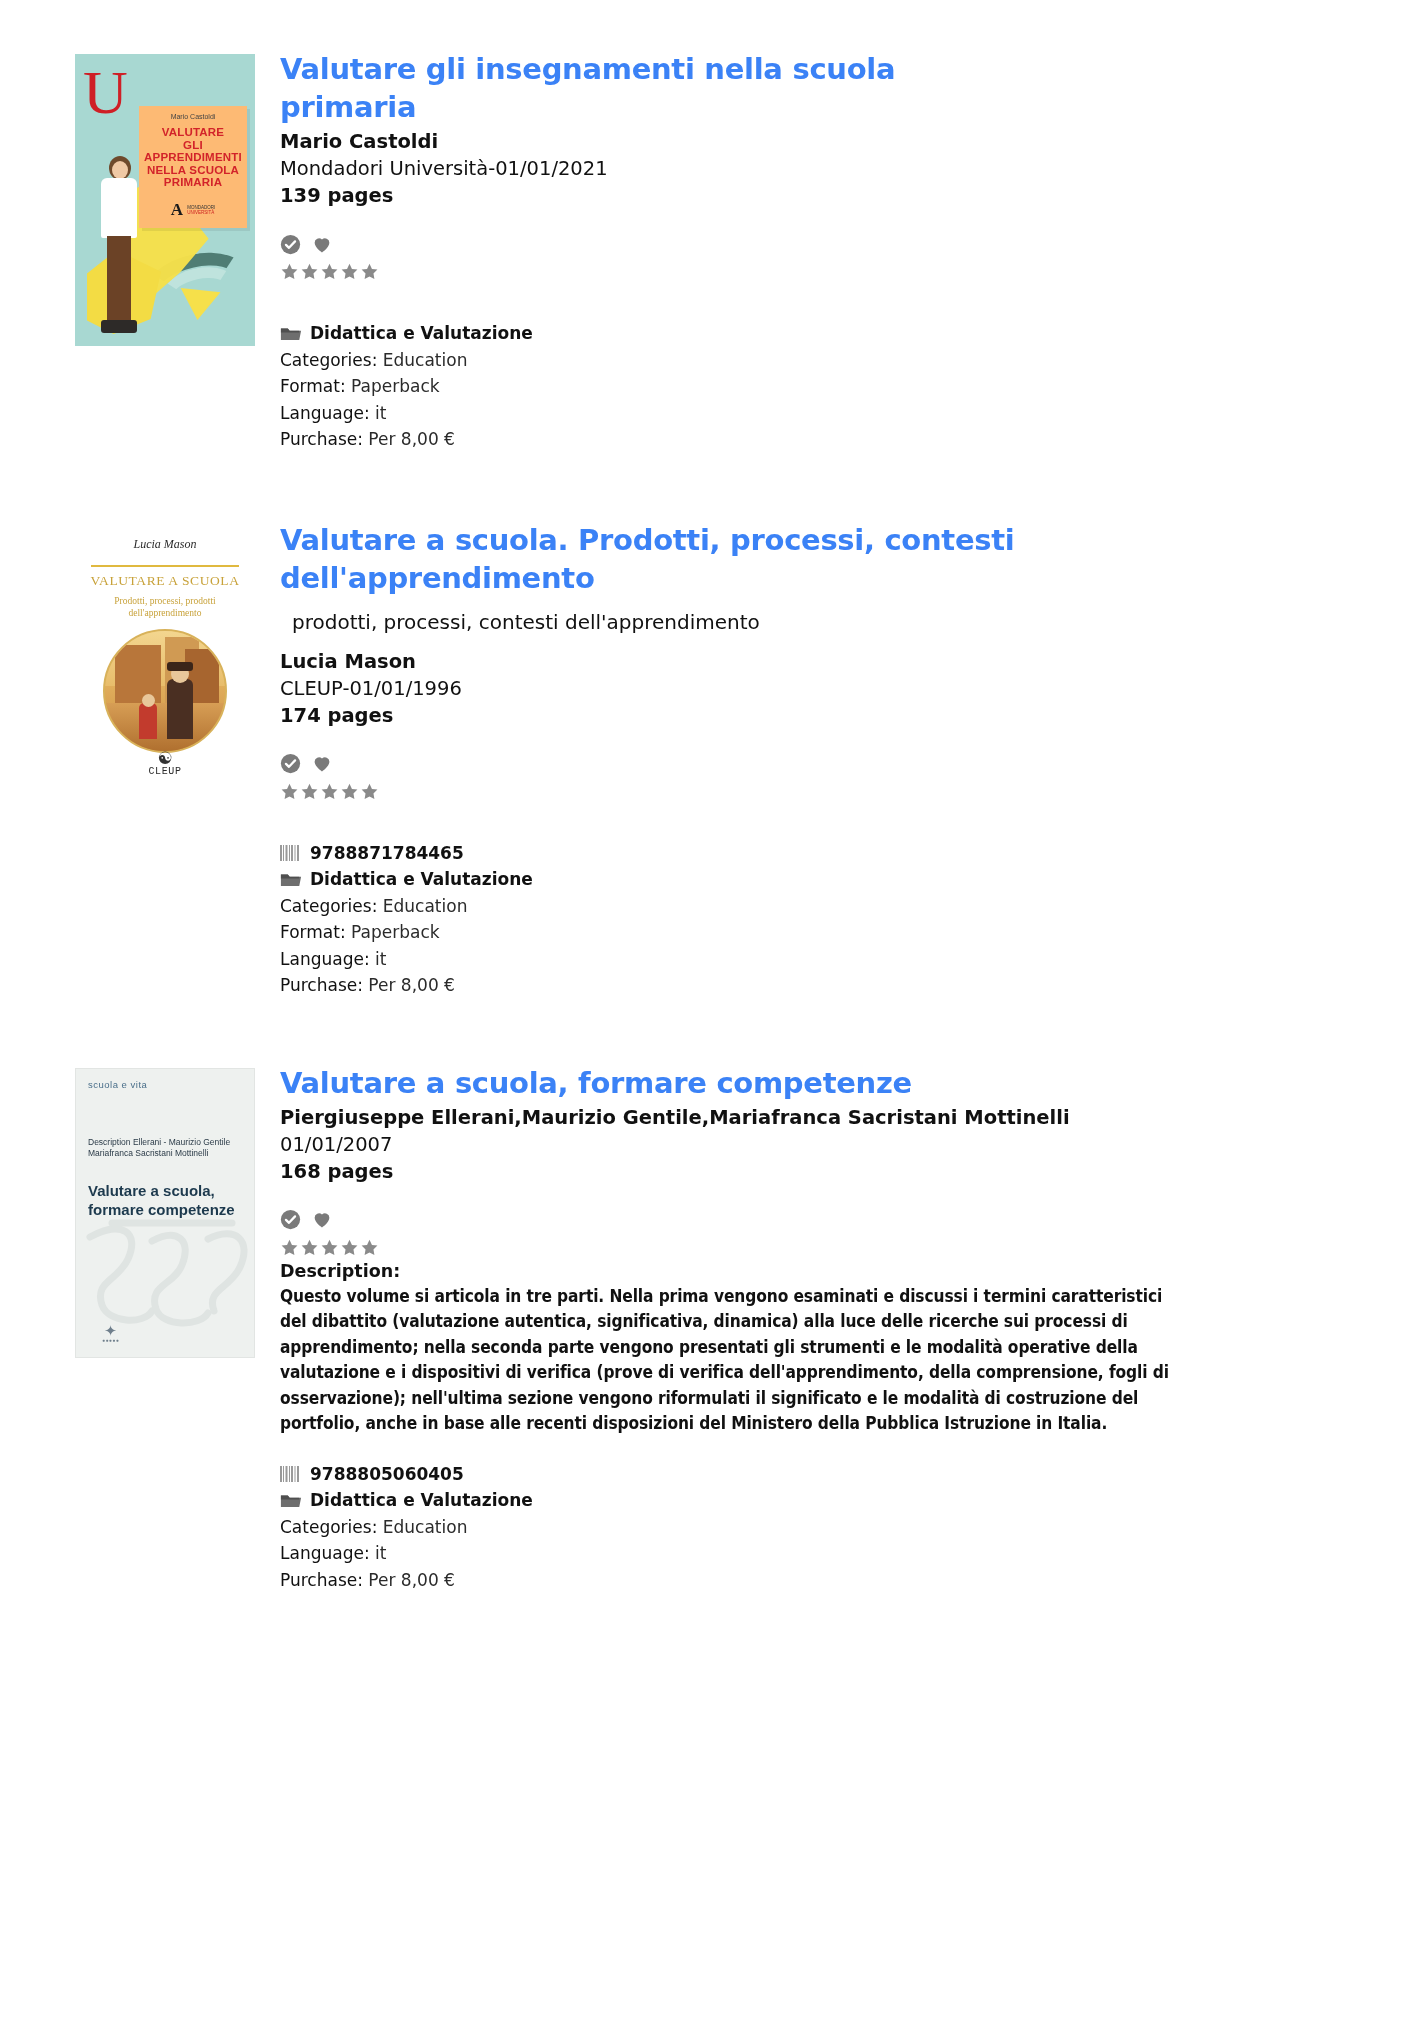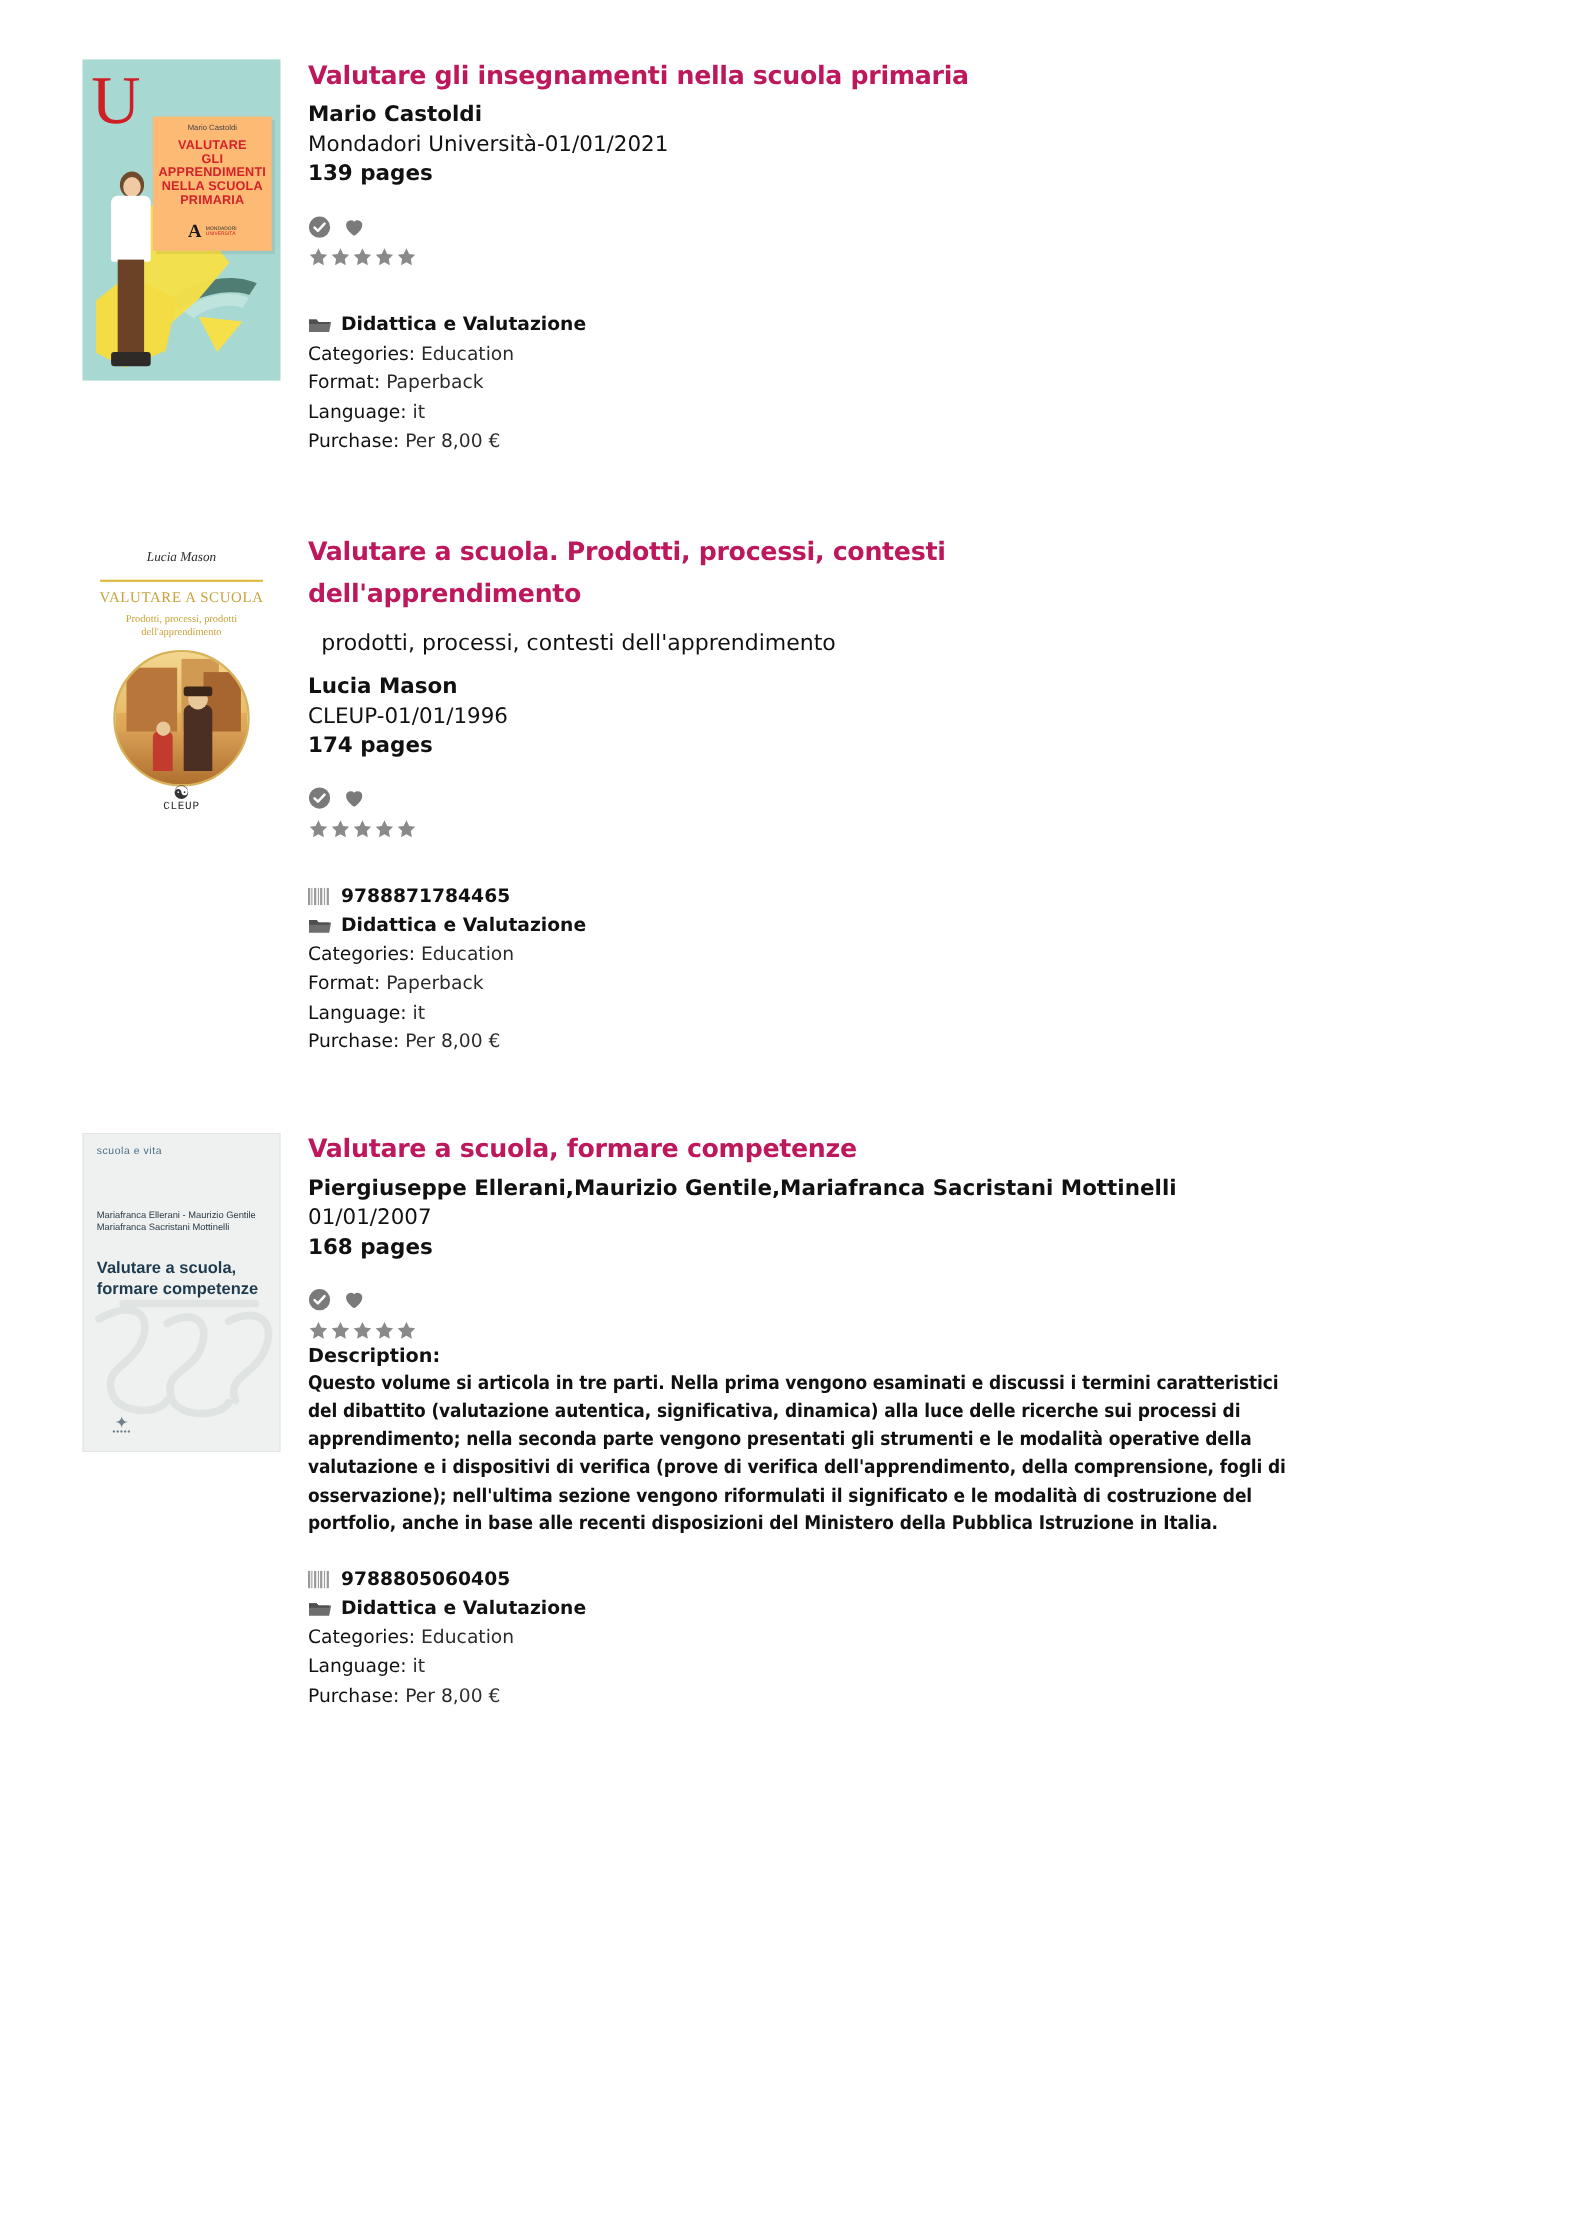--- a/index.html
+++ b/index.html
@@ -281,23 +281,23 @@
   .detail-col {
     flex: 1 1 auto;
     padding-left: 20px;
     padding-top: 10px;
     min-width: 0;
   }
 
   .title {
     font-family: "DejaVu Sans", sans-serif;
     font-weight: 700;
-    font-size: 23px;
+    font-size: 29px;
     line-height: 38px;
-    color: #be185d;
+    color: #3b82f6;
     letter-spacing: -0.3px;
     margin: 0 0 2px 0;
     max-width: 760px;
   }
   .subtitle {
     font-family: "DejaVu Sans", sans-serif;
     font-size: 20px;
     line-height: 27px;
     color: #111111;
     margin: 12px;
@@ -611,21 +611,21 @@
       </div>
     </div>
 
     <div class="spacer-2"></div>
 
     <div class="book">
       <div class="cover-col">
         <div class="cover cover-3">
           <div class="c3-series">scuola e vita</div>
           <div class="c3-authors">
-            <div>Mariafranca Ellerani - Maurizio Gentile</div>
+            <div>Description Ellerani - Maurizio Gentile</div>
             <div>Mariafranca Sacristani Mottinelli</div>
           </div>
           <div class="c3-title">
             <div>Valutare a scuola,</div>
             <div>formare competenze</div>
           </div>
           <div class="c3-scribble">
             <svg width="180" height="115" viewBox="0 0 180 115" aria-hidden="true">
               <g fill="none" stroke="#dfe4e2" stroke-width="7" stroke-linecap="round">
                 <path d="M8 18 C 40 0, 58 14, 46 40 C 36 62, 12 62, 20 86 C 26 104, 62 106, 70 92"></path>

